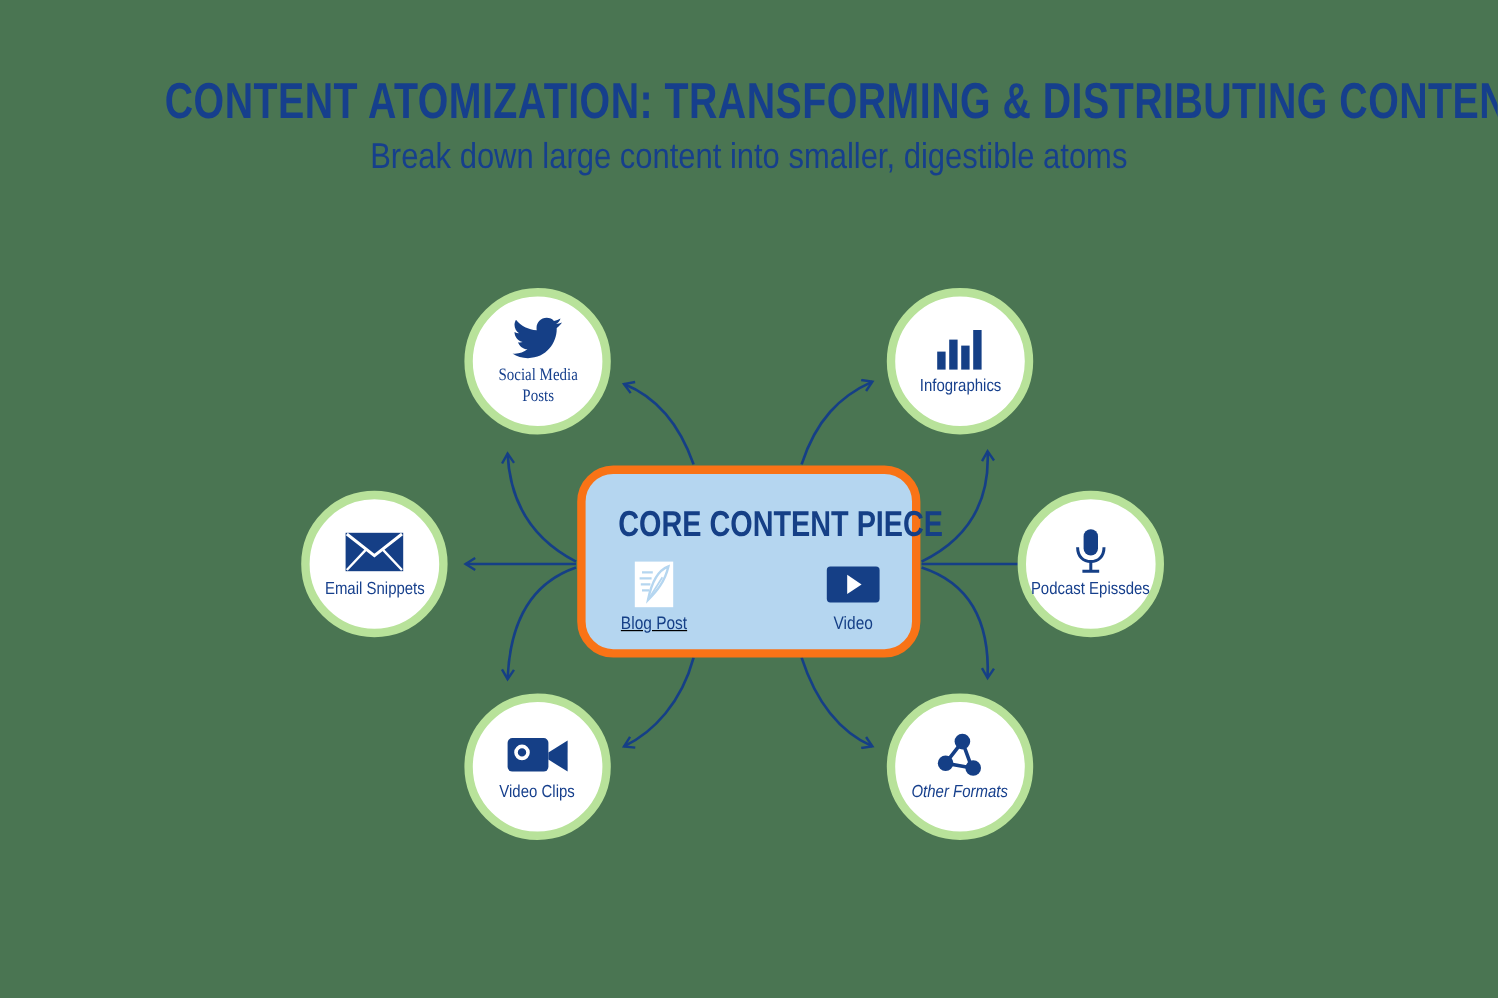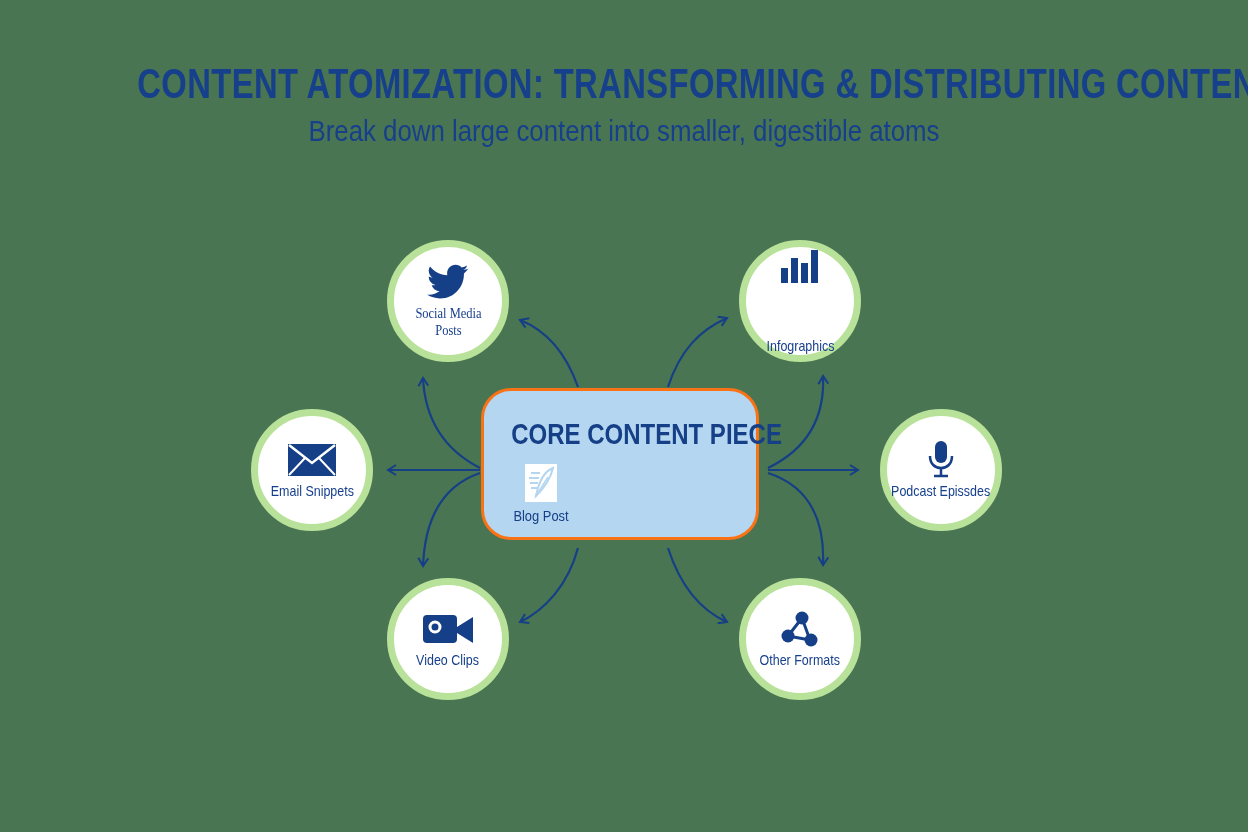--- a/index.html
+++ b/index.html
@@ -29,21 +29,21 @@
     transform: scaleX(0.86);
     transform-origin: center;
     white-space: nowrap;
   }
   svg.connectors { position: absolute; left: 0; top: 0; }
   .core {
     position: absolute;
     left: 481px; top: 388px;
     width: 272px; height: 146px;
     background: #b5d6f0;
-    border: 3px solid #f97316;
+    border: 7px solid #f97316;
     border-radius: 30px;
   }
   .core-title {
     position: absolute; left: 0; right: 0; top: 26px;
     text-align: center;
     font-weight: bold;
     font-size: 30px;
     color: #153f86;
     transform: scaleX(0.80);
     white-space: nowrap;
@@ -98,48 +98,57 @@
     <path d="M768,470 L858,470"></path>
 
     <path d="M768,473 C805,485 825,515 823,565"></path>
     <path d="M668,548 C680,585 700,610 727,622"></path>
   </g>
 </svg>
 
 <div class="core">
   <div class="core-title">CORE CONTENT PIECE</div>
 
-  <div class="core-item" style="left:12px;">
+  <div class="core-item" style="left:12px;text-decoration:underline;">
     <div class="ico">
       <svg width="36" height="40" viewBox="0 0 36 40">
         <rect x="2" y="1" width="32" height="38" fill="#ffffff"></rect>
         <path d="M8,10 h9 M6,15 h10 M7,20 h8 M8,25 h6" stroke="#b5d6f0" stroke-width="2"></path>
         <path d="M30,5 C22,8 16,18 13,33 C20,26 27,18 30,5 Z" fill="none" stroke="#b5d6f0" stroke-width="2"></path>
         <path d="M13,33 L25,14" stroke="#b5d6f0" stroke-width="1.5"></path>
       </svg>
     </div>
     <div class="lbl">Blog Post</div>
   </div>
 
 
+  <div class="core-item" style="left:178px;">
+    <div class="ico">
+      <svg width="46" height="32" viewBox="0 0 46 32">
+        <rect x="1" y="1" width="44" height="30" rx="3" fill="#153f86"></rect>
+        <path d="M18,8 L30,16 L18,24 Z" fill="#ffffff"></path>
+      </svg>
+    </div>
+    <div class="lbl">Video</div>
+  </div>
 </div>
 
 <div class="node" style="left:387px; top:240px;font-family:Liberation Serif, serif;">
   <div class="ico">
     <svg width="42" height="36" viewBox="0 0 24 20">
       <path fill="#153f86" d="M23.6,2.4c-0.9,0.4-1.8,0.6-2.8,0.8c1-0.6,1.8-1.6,2.1-2.7c-0.9,0.6-2,1-3.1,1.2C19,0.8,17.7,0.2,16.3,0.2c-2.7,0-4.8,2.2-4.8,4.8c0,0.4,0,0.8,0.1,1.1C7.6,5.9,4.1,4,1.7,1.1C1.3,1.8,1,2.7,1,3.5c0,1.7,0.9,3.2,2.2,4c-0.8,0-1.5-0.2-2.2-0.6v0.1c0,2.3,1.7,4.3,3.9,4.7c-0.4,0.1-0.8,0.2-1.3,0.2c-0.3,0-0.6,0-0.9-0.1c0.6,1.9,2.4,3.3,4.5,3.4c-1.7,1.3-3.7,2.1-6,2.1c-0.4,0-0.8,0-1.2-0.1c2.1,1.4,4.7,2.2,7.4,2.2c8.9,0,13.7-7.4,13.7-13.7c0-0.2,0-0.4,0-0.6C22.2,4.2,23,3.3,23.6,2.4z"></path>
     </svg>
   </div>
   <div class="lbl">
     <span>Social Media</span><br>
     <span>Posts</span>
   </div>
 </div>
 
-<div class="node" style="left:739px; top:240px;justify-content:space-between;">
+<div class="node" style="left:739px; top:240px;">
   <div class="ico">
     <svg width="42" height="36" viewBox="0 0 42 36">
       <rect x="2" y="20" width="7" height="15" fill="#153f86"></rect>
       <rect x="12" y="10" width="7" height="25" fill="#153f86"></rect>
       <rect x="22" y="15" width="7" height="20" fill="#153f86"></rect>
       <rect x="32" y="2" width="7" height="33" fill="#153f86"></rect>
     </svg>
   </div>
   <div class="lbl">Infographics</div>
 </div>
@@ -148,21 +157,21 @@
   <div class="ico">
     <svg width="50" height="34" viewBox="0 0 50 34">
       <rect x="1" y="1" width="48" height="32" fill="#153f86"></rect>
       <path d="M2,2 L25,20 L48,2" fill="none" stroke="#ffffff" stroke-width="2.5"></path>
       <path d="M2,32 L18,15 M48,32 L32,15" fill="none" stroke="#ffffff" stroke-width="2"></path>
     </svg>
   </div>
   <div class="lbl">Email Snippets</div>
 </div>
 
-<div class="node" style="left:880px; top:409px;">
+<div class="node" style="left:848px; top:409px;">
   <div class="ico">
     <svg width="30" height="40" viewBox="0 0 30 40">
       <rect x="9" y="1" width="12" height="22" rx="6" fill="#153f86"></rect>
       <path d="M4,16 C4,24 9,28 15,28 C21,28 26,24 26,16" fill="none" stroke="#153f86" stroke-width="2.5"></path>
       <path d="M15,28 V35 M8,36 H22" fill="none" stroke="#153f86" stroke-width="2.5"></path>
     </svg>
   </div>
   <div class="lbl">Podcast Epissdes</div>
 </div>
 
@@ -170,21 +179,21 @@
   <div class="ico">
     <svg width="52" height="32" viewBox="0 0 52 32">
       <rect x="1" y="2" width="34" height="28" rx="4" fill="#153f86"></rect>
       <circle cx="13" cy="14" r="5" fill="none" stroke="#ffffff" stroke-width="3"></circle>
       <path d="M35,14 L51,4 V30 L35,20 Z" fill="#153f86"></path>
     </svg>
   </div>
   <div class="lbl">Video Clips</div>
 </div>
 
-<div class="node" style="left:739px; top:578px;">
+<div class="node" style="left:739px; top:578px;font-style:italic;">
   <div class="ico">
     <svg width="44" height="38" viewBox="0 0 44 38">
       <path d="M24,8 L10,26 L32,30 Z" fill="none" stroke="#153f86" stroke-width="3"></path>
       <circle cx="24" cy="8" r="6.5" fill="#153f86"></circle>
       <circle cx="10" cy="26" r="6.5" fill="#153f86"></circle>
       <circle cx="33" cy="30" r="6.5" fill="#153f86"></circle>
     </svg>
   </div>
   <div class="lbl">Other Formats</div>
 </div>

